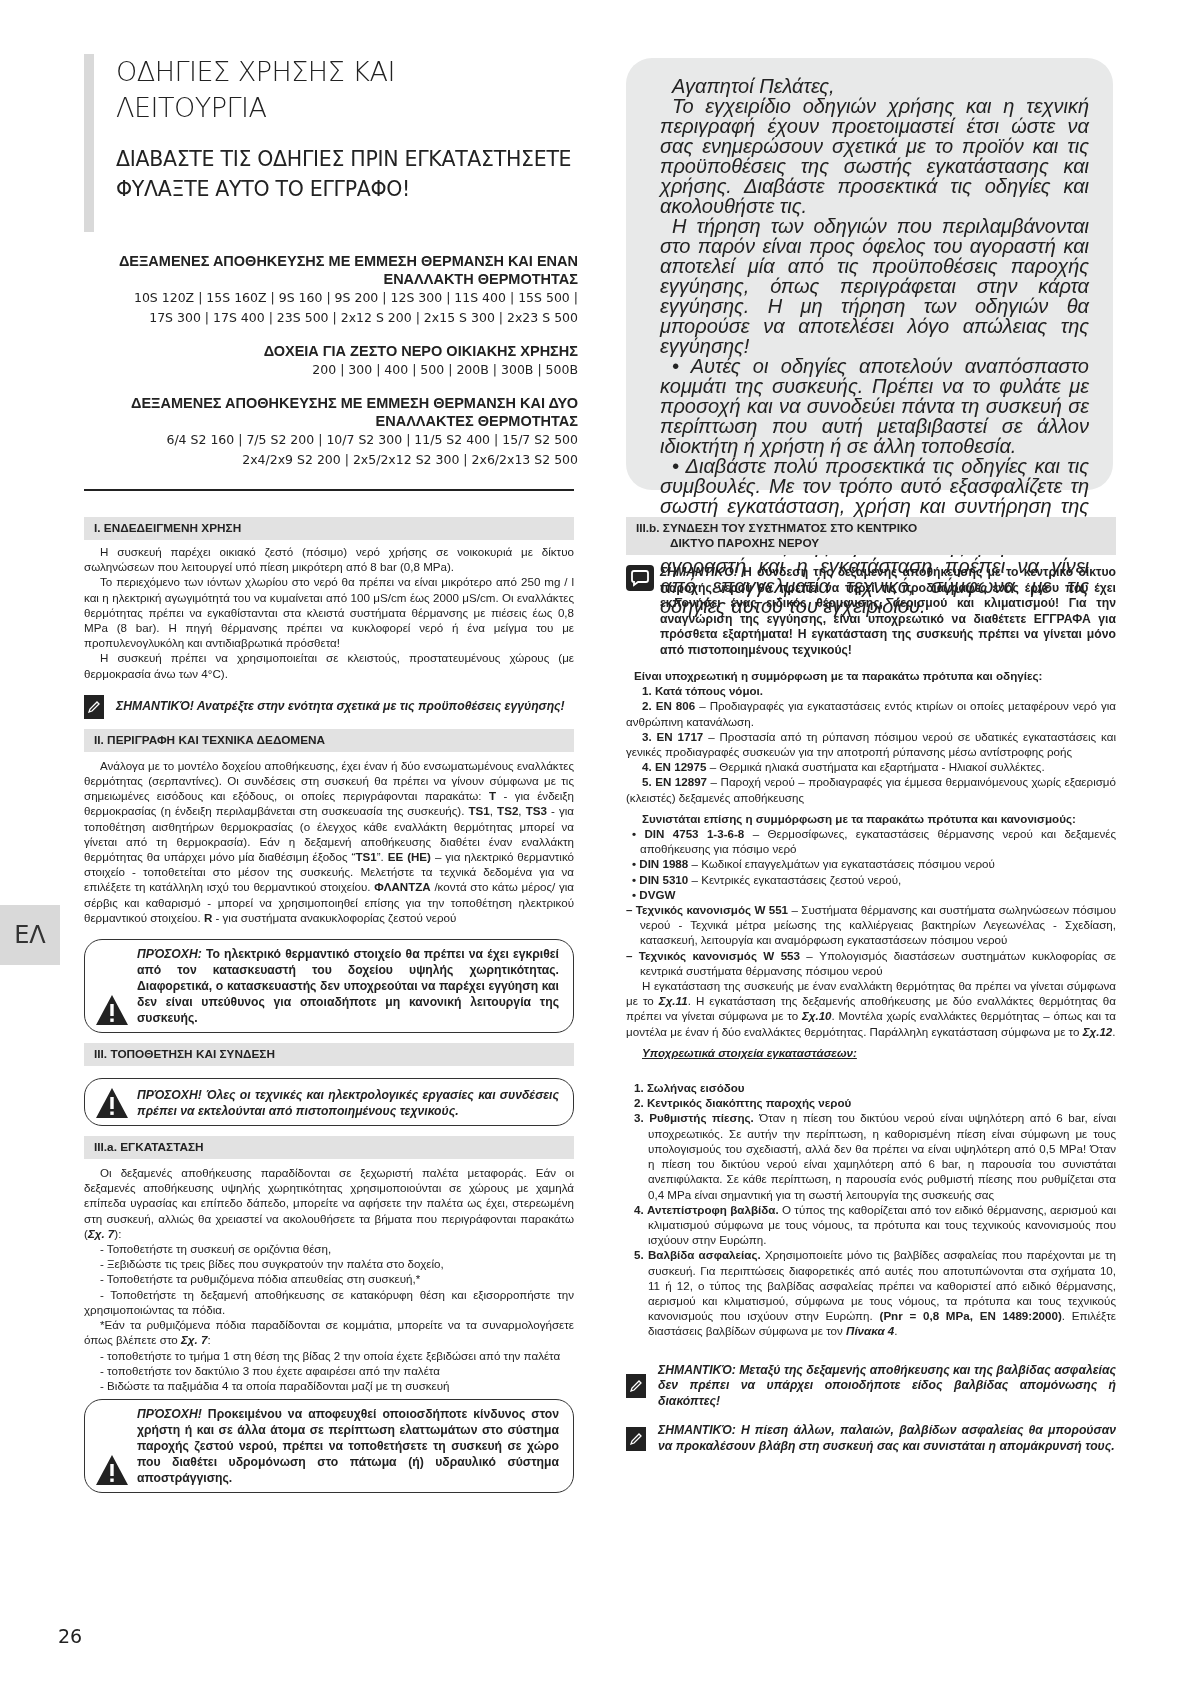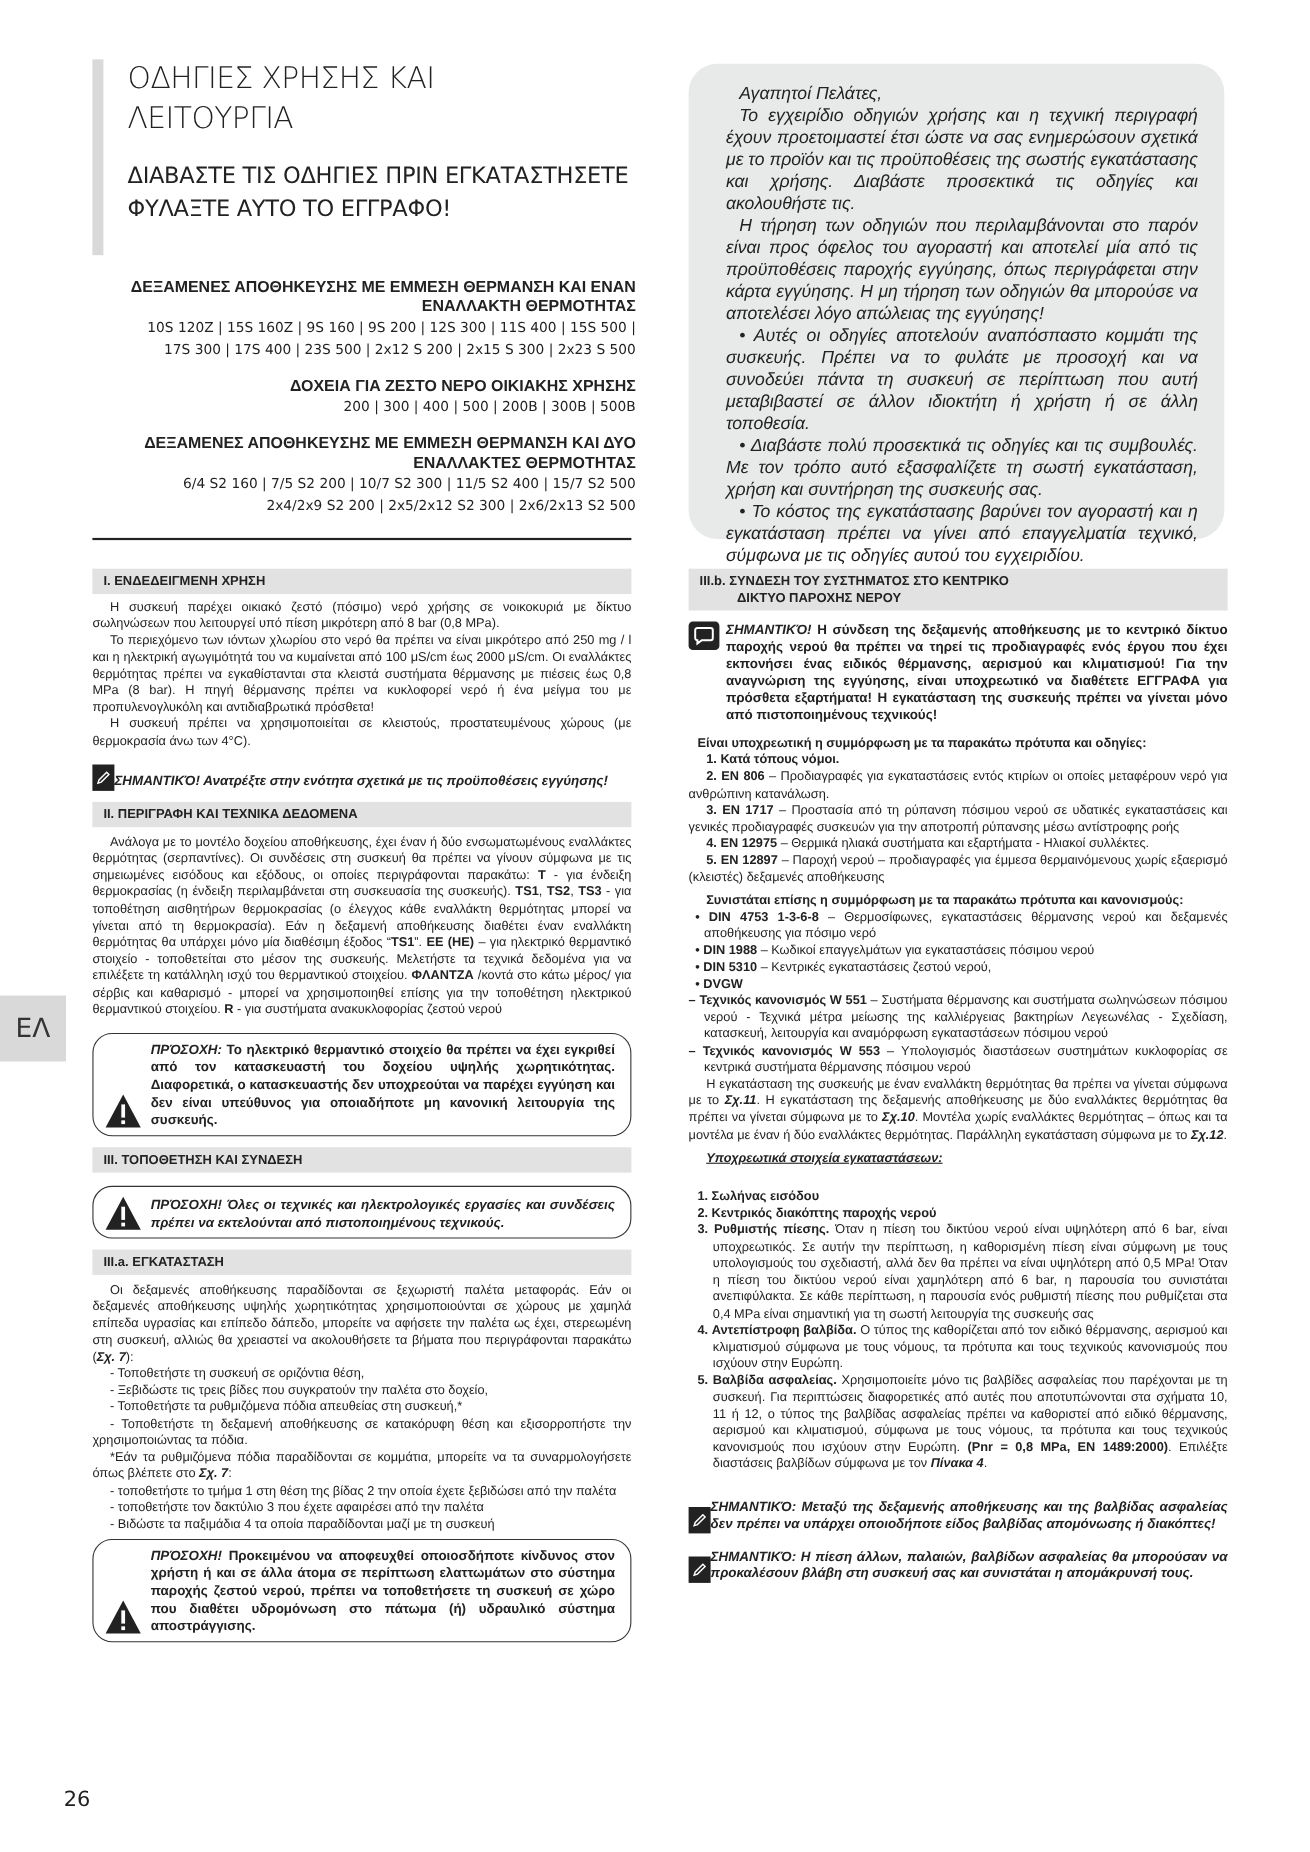--- a/index.html
+++ b/index.html
@@ -11,36 +11,36 @@
   .title-main { font-family: "DejaVu Sans", sans-serif; font-weight: 300; font-size: 27px; line-height: 36px; color: #222; letter-spacing: -0.5px; }
   .title-sub { font-family: "DejaVu Sans", sans-serif; font-size: 20.5px; line-height: 30px; color: #222; margin-top: 18px; letter-spacing: -0.3px; }
 
   .models { position: absolute; left: 78px; top: 252px; width: 500px; text-align: right; }
   .models .grp-title { font-weight: bold; font-size: 14.5px; line-height: 18px; color: #222; }
   .models .grp-list { font-family: "DejaVu Sans", sans-serif; font-size: 12.5px; line-height: 20px; color: #222; }
   .models .grp { margin-bottom: 14px; }
 
   
   .intro-box { position: absolute; left: 626px; top: 58px; width: 487px; height: 432px; background: #e8e9e9; border-radius: 26px; padding: 18px 24px 12px 34px; }
-  .intro-box p { font-style: italic; font-size: 16px; line-height: 20px; text-align: justify; color: #222; }
+  .intro-box p { font-style: italic; font-size: 20px; line-height: 20px; text-align: justify; color: #222; }
   .intro-box p.ind { text-indent: 12px; }
 
   
   .rule { position: absolute; left: 84px; top: 489px; width: 490px; height: 2px; background: #222; }
 
   
   .col { position: absolute; width: 490px; font-size: 11.6px; line-height: 15.2px; color: #222; }
   .col-left { left: 84px; top: 517px; }
   .col-right { left: 626px; top: 517px; }
 
   .sec-head { background: #e2e2e2; font-weight: bold; font-size: 11.8px; line-height: 15px; padding: 4px 10px; margin-bottom: 4px; }
   .para { text-align: justify; }
   .para.ind { text-indent: 16px; }
 
-  .note { display: flex; align-items: flex-end; gap: 0; margin: 6px 0 10px 0; }
+  .note { display: flex; align-items: center; gap: 12px; margin: 6px 0 10px 0; }
   .note .icon-box { flex: 0 0 auto; width: 20px; height: 24px; background: #222; color: #fff; display: flex; align-items: center; justify-content: center; font-size: 14px; }
   .note .txt { font-weight: bold; font-style: italic; font-size: 12.2px; line-height: 15.5px; text-align: justify; }
 
   .warn { border: 1.5px solid #333; border-radius: 18px; display: flex; align-items: flex-end; gap: 8px; padding: 6px 14px 6px 10px; margin: 8px 0 10px 0; }
   .warn .tri { flex: 0 0 auto; width: 34px; height: 32px; margin-top: 2px; }
   .warn .txt { font-weight: bold; font-size: 12.2px; line-height: 16px; text-align: justify; }
   .warn .txt .lead { font-style: italic; }
   .warn.it .txt { font-style: italic; }
 
   .speech { display: flex; align-items: flex-start; gap: 6px; margin: 4px 0 10px 0; }

